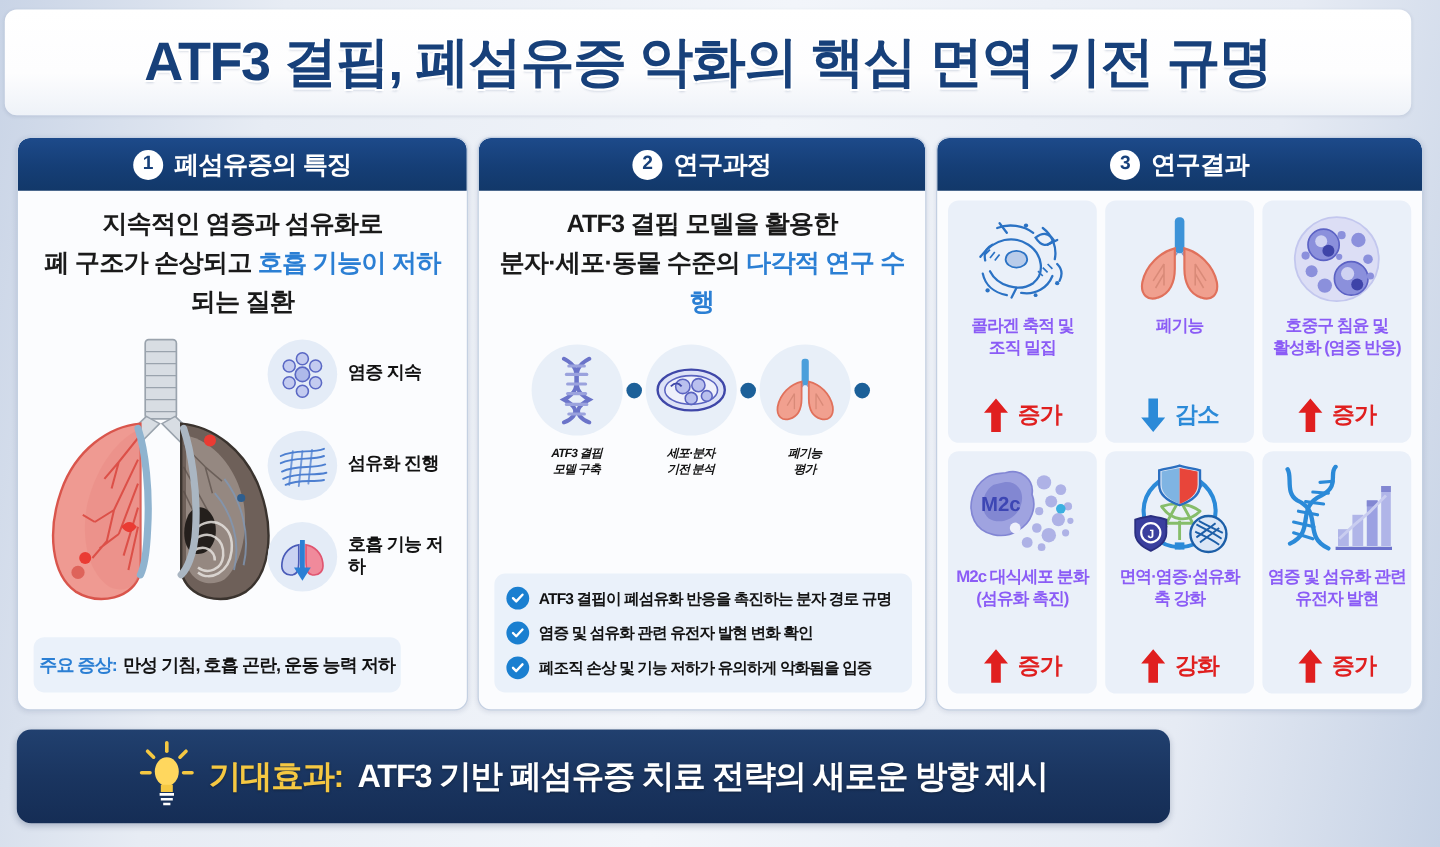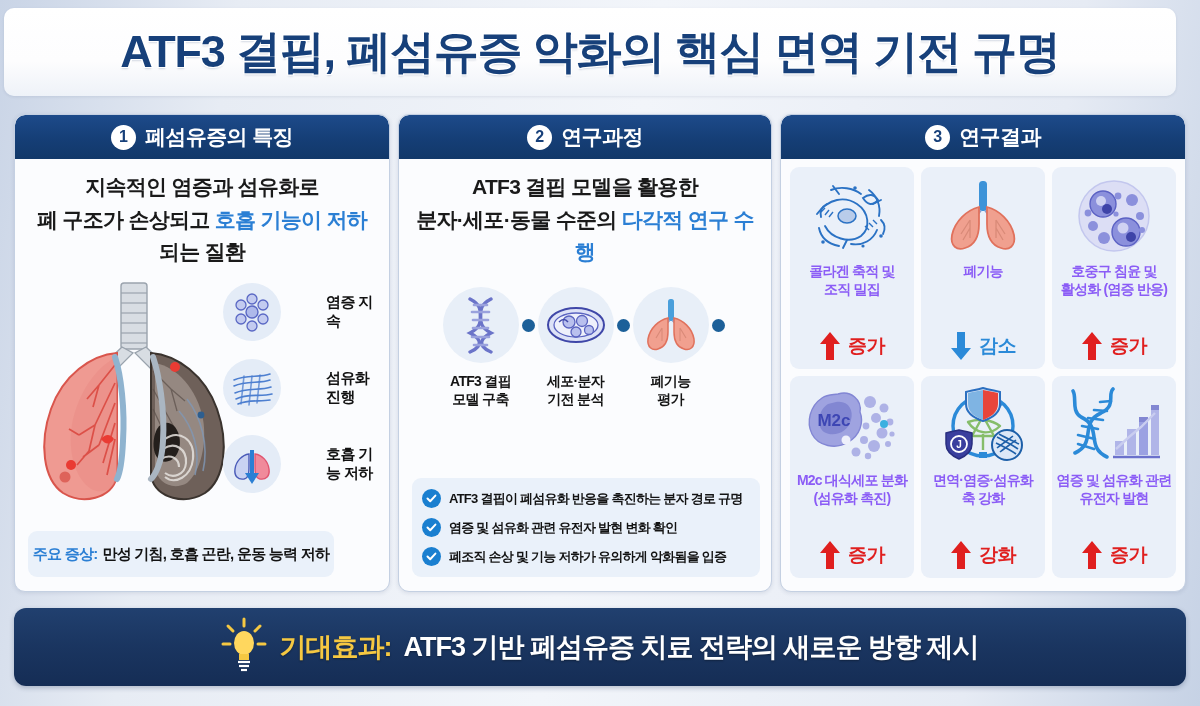--- a/index.html
+++ b/index.html
@@ -62,37 +62,37 @@
   .hl-blue{ color:#2b7fd4; }
   #p1-illus{ position:relative; height:236px; margin-top:6px; }
   #lungs-svg{ position:absolute; left:2px; top:4px; }
   #p1-feats{ position:absolute; right:2px; top:6px; width:152px;
              display:flex; flex-direction:column; gap:14px; }
   .feat{ display:flex; align-items:center; gap:9px; height:62px; }
   .feat-ic{ width:58px; height:58px; border-radius:50%;
             background:#e4ecf7; flex:0 0 58px;
             display:flex; align-items:center; justify-content:center; }
   .feat-tx{ font-size:15px; font-weight:bold; color:#121212; line-height:1.25;
-            letter-spacing:-.6px;margin-left:36px; }
+            letter-spacing:-.6px; }
   #symptom-box{
     position:absolute; left:13px; bottom:14px; width:306px; height:46px;
     background:#eaf1fa; border-radius:9px;
     display:flex; align-items:center; justify-content:center;
     font-size:15px; font-weight:bold; color:#131313; letter-spacing:-.75px;
   }
   #symptom-box .lbl{ color:#2b7fd4; margin-right:5px; }
 
   
   #p2-flow{ display:flex; align-items:center; justify-content:center;
             margin-top:18px; gap:0; }
   .flow-step{ width:76px; display:flex; flex-direction:column; align-items:center; }
   .flow-ic{ width:76px; height:76px; border-radius:50%; background:#e8eff8;
             display:flex; align-items:center; justify-content:center; }
-  .flow-lab{ margin-top:9px; text-align:center; font-size:14px; font-weight:bold;
-             color:#141414; line-height:1.3; letter-spacing:-.7px; }
+  .flow-lab{ margin-top:9px; text-align:center; font-size:10px; font-weight:bold;
+             color:#141414; line-height:1.3; letter-spacing:-.7px;font-style:italic; }
   .flow-dot{ width:13px; height:13px; border-radius:50%; background:#1c6099;
              margin:0 3px; align-self:flex-start; margin-top:32px; flex:0 0 13px; }
   #p2-checks{ position:absolute; left:13px; bottom:14px; width:348px;
               background:#eaf1fa; border-radius:9px; padding:11px 10px;
               display:flex; flex-direction:column; gap:10px; }
   .chk{ display:flex; align-items:center; gap:8px; }
   .chk-ic{ width:19px; height:19px; flex:0 0 19px; border-radius:50%;
            background:#1a7fd0; display:flex; align-items:center; justify-content:center; }
   .chk-tx{ font-size:13px; font-weight:bold; color:#131313; letter-spacing:-.75px; }
 
@@ -104,21 +104,21 @@
   .rcard-ic{ height:84px; display:flex; align-items:center; justify-content:center; }
   .rcard-tx{ margin-top:5px; text-align:center; font-size:14px; font-weight:bold;
              color:#8b5cf6; line-height:1.28; letter-spacing:-.8px; flex:1; }
   .rcard-res{ display:flex; align-items:center; justify-content:center; gap:7px; margin-top:2px; }
   .res-tx{ font-size:19px; font-weight:bold; letter-spacing:-.6px; }
   .up .res-tx{ color:#e01f1f; }
   .down .res-tx{ color:#2b8ad8; }
 
   
   #footer{
-    position:absolute; left:14px; top:608px; width:1172px; height:78px;
+    position:absolute; left:14px; top:608px; width:961px; height:78px;
     background:linear-gradient(180deg,#21406f 0%,#1a3560 50%,#152d55 100%);
     border-radius:12px;
     display:flex; align-items:center; justify-content:center; gap:12px;
     box-shadow:0 2px 5px rgba(20,40,80,.25);
   }
   #footer .fl{ color:#f5c842; font-size:27px; font-weight:bold; letter-spacing:-1px;
                text-shadow:0 1px 2px rgba(0,0,0,.35); }
   #footer .ft{ color:#ffffff; font-size:27px; font-weight:bold; letter-spacing:-1px;
                text-shadow:0 1px 2px rgba(0,0,0,.35); }
 </style>

